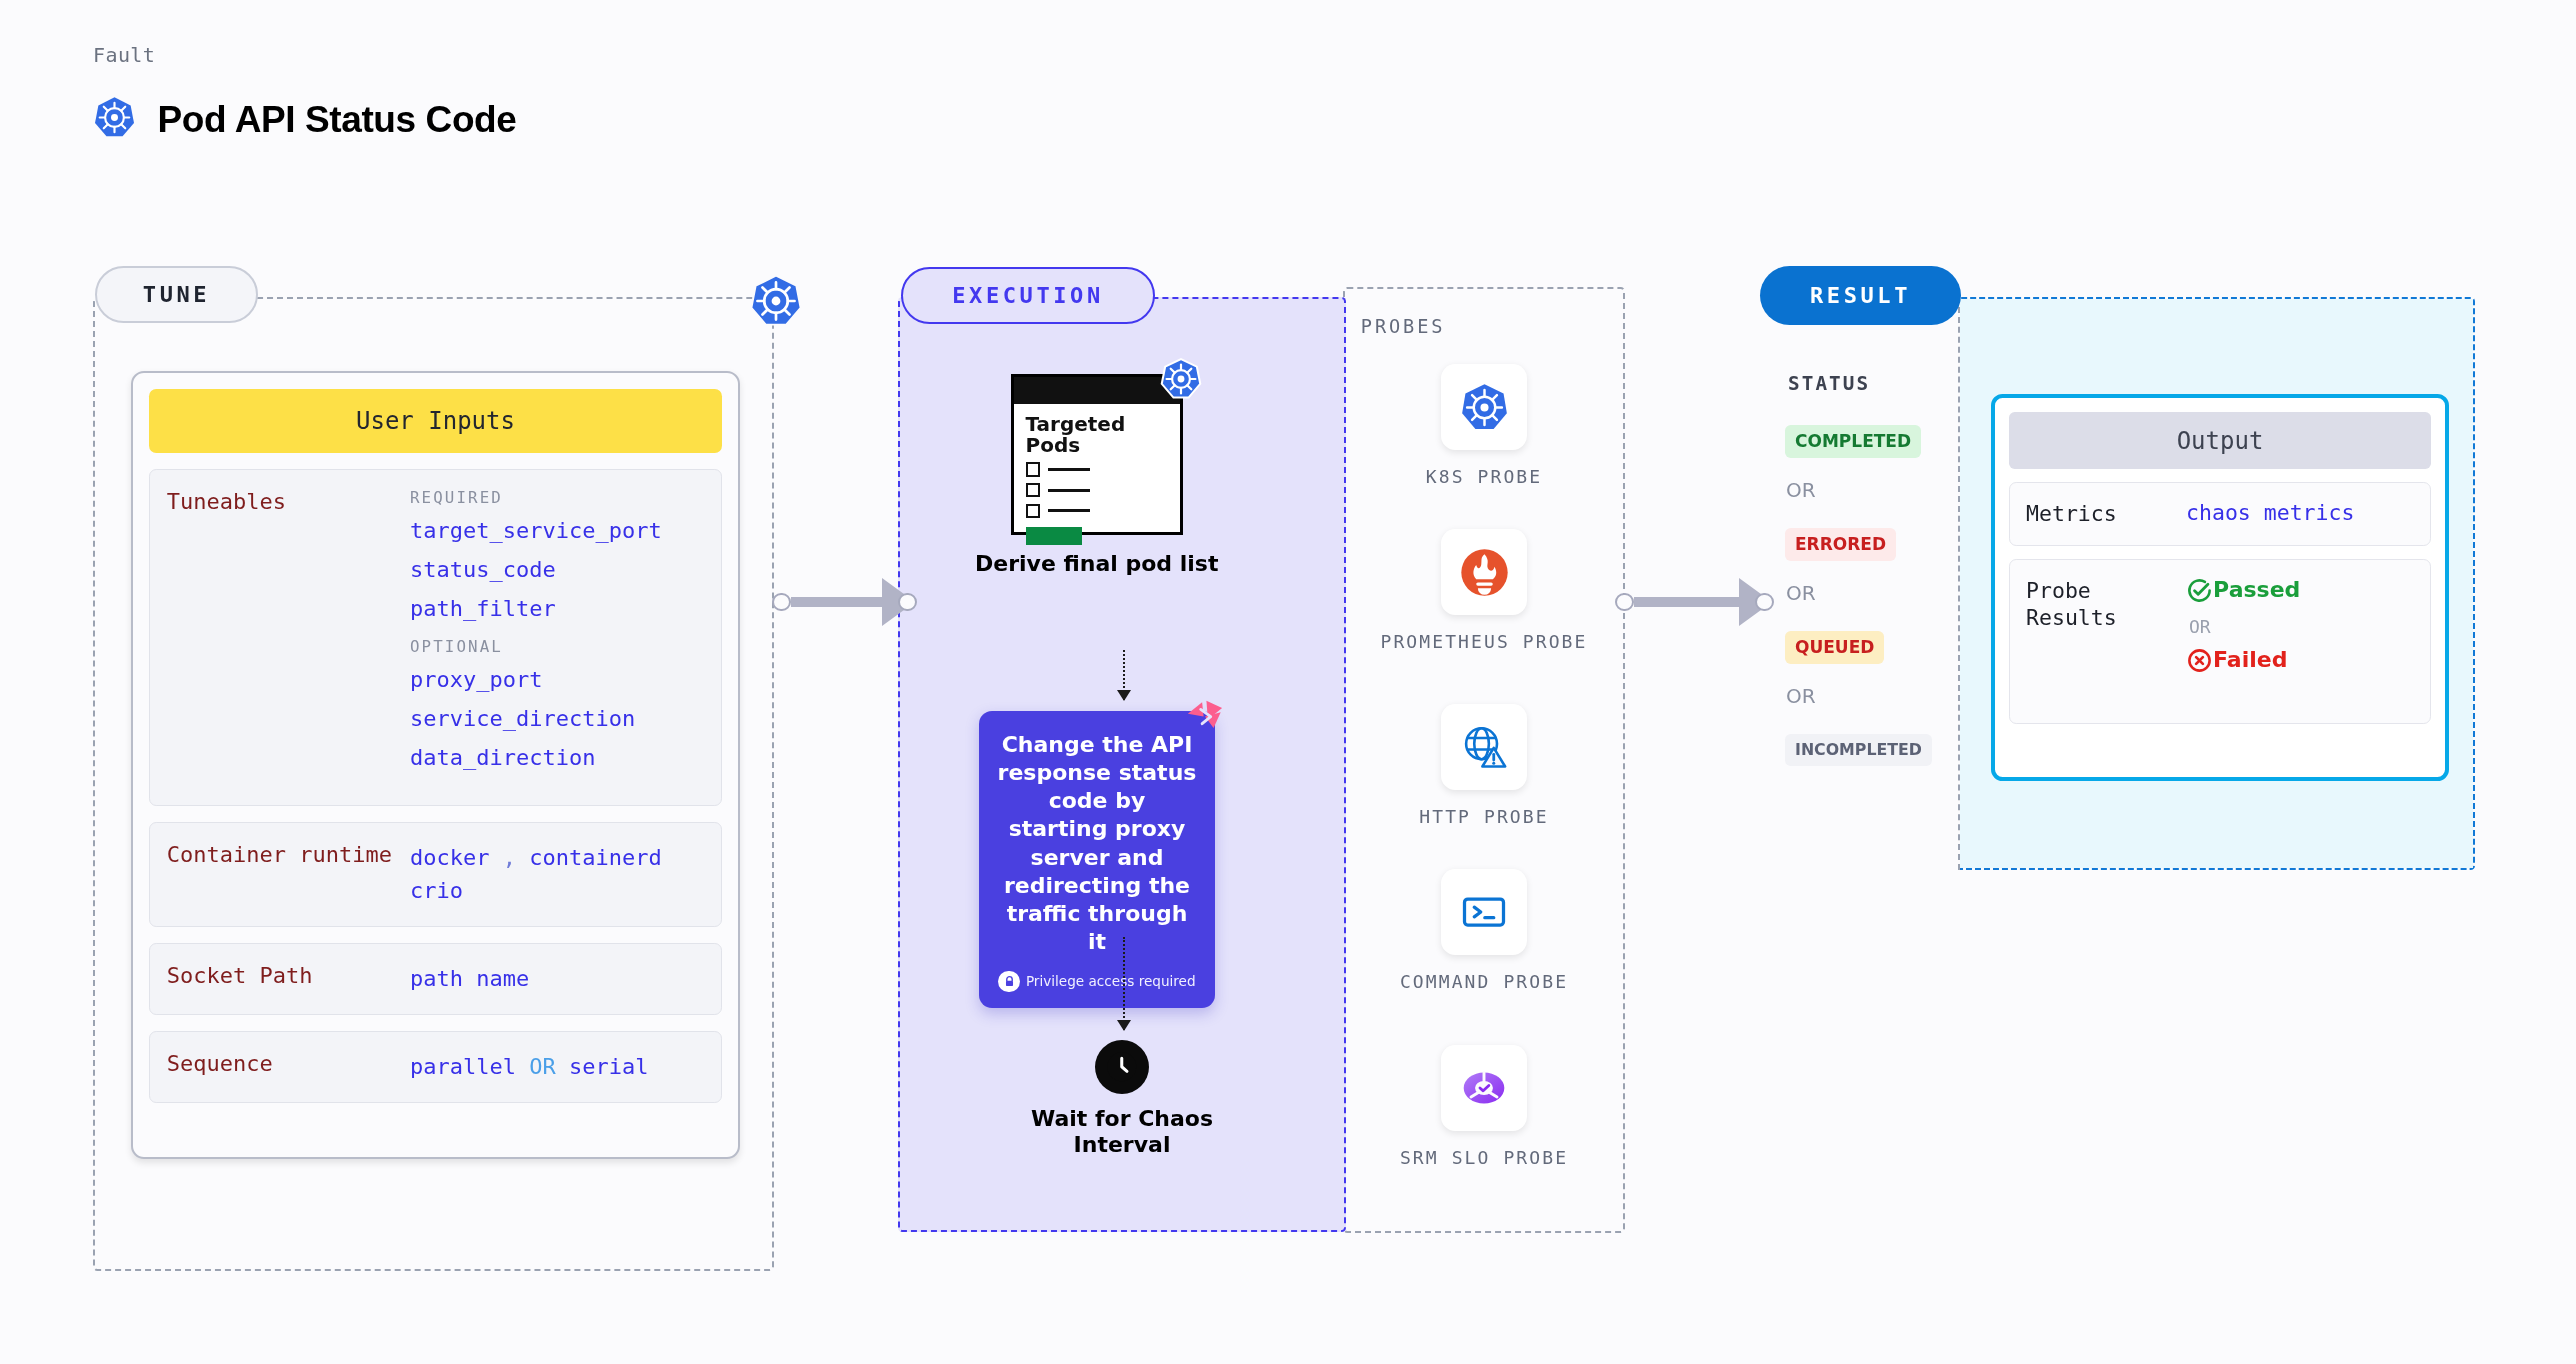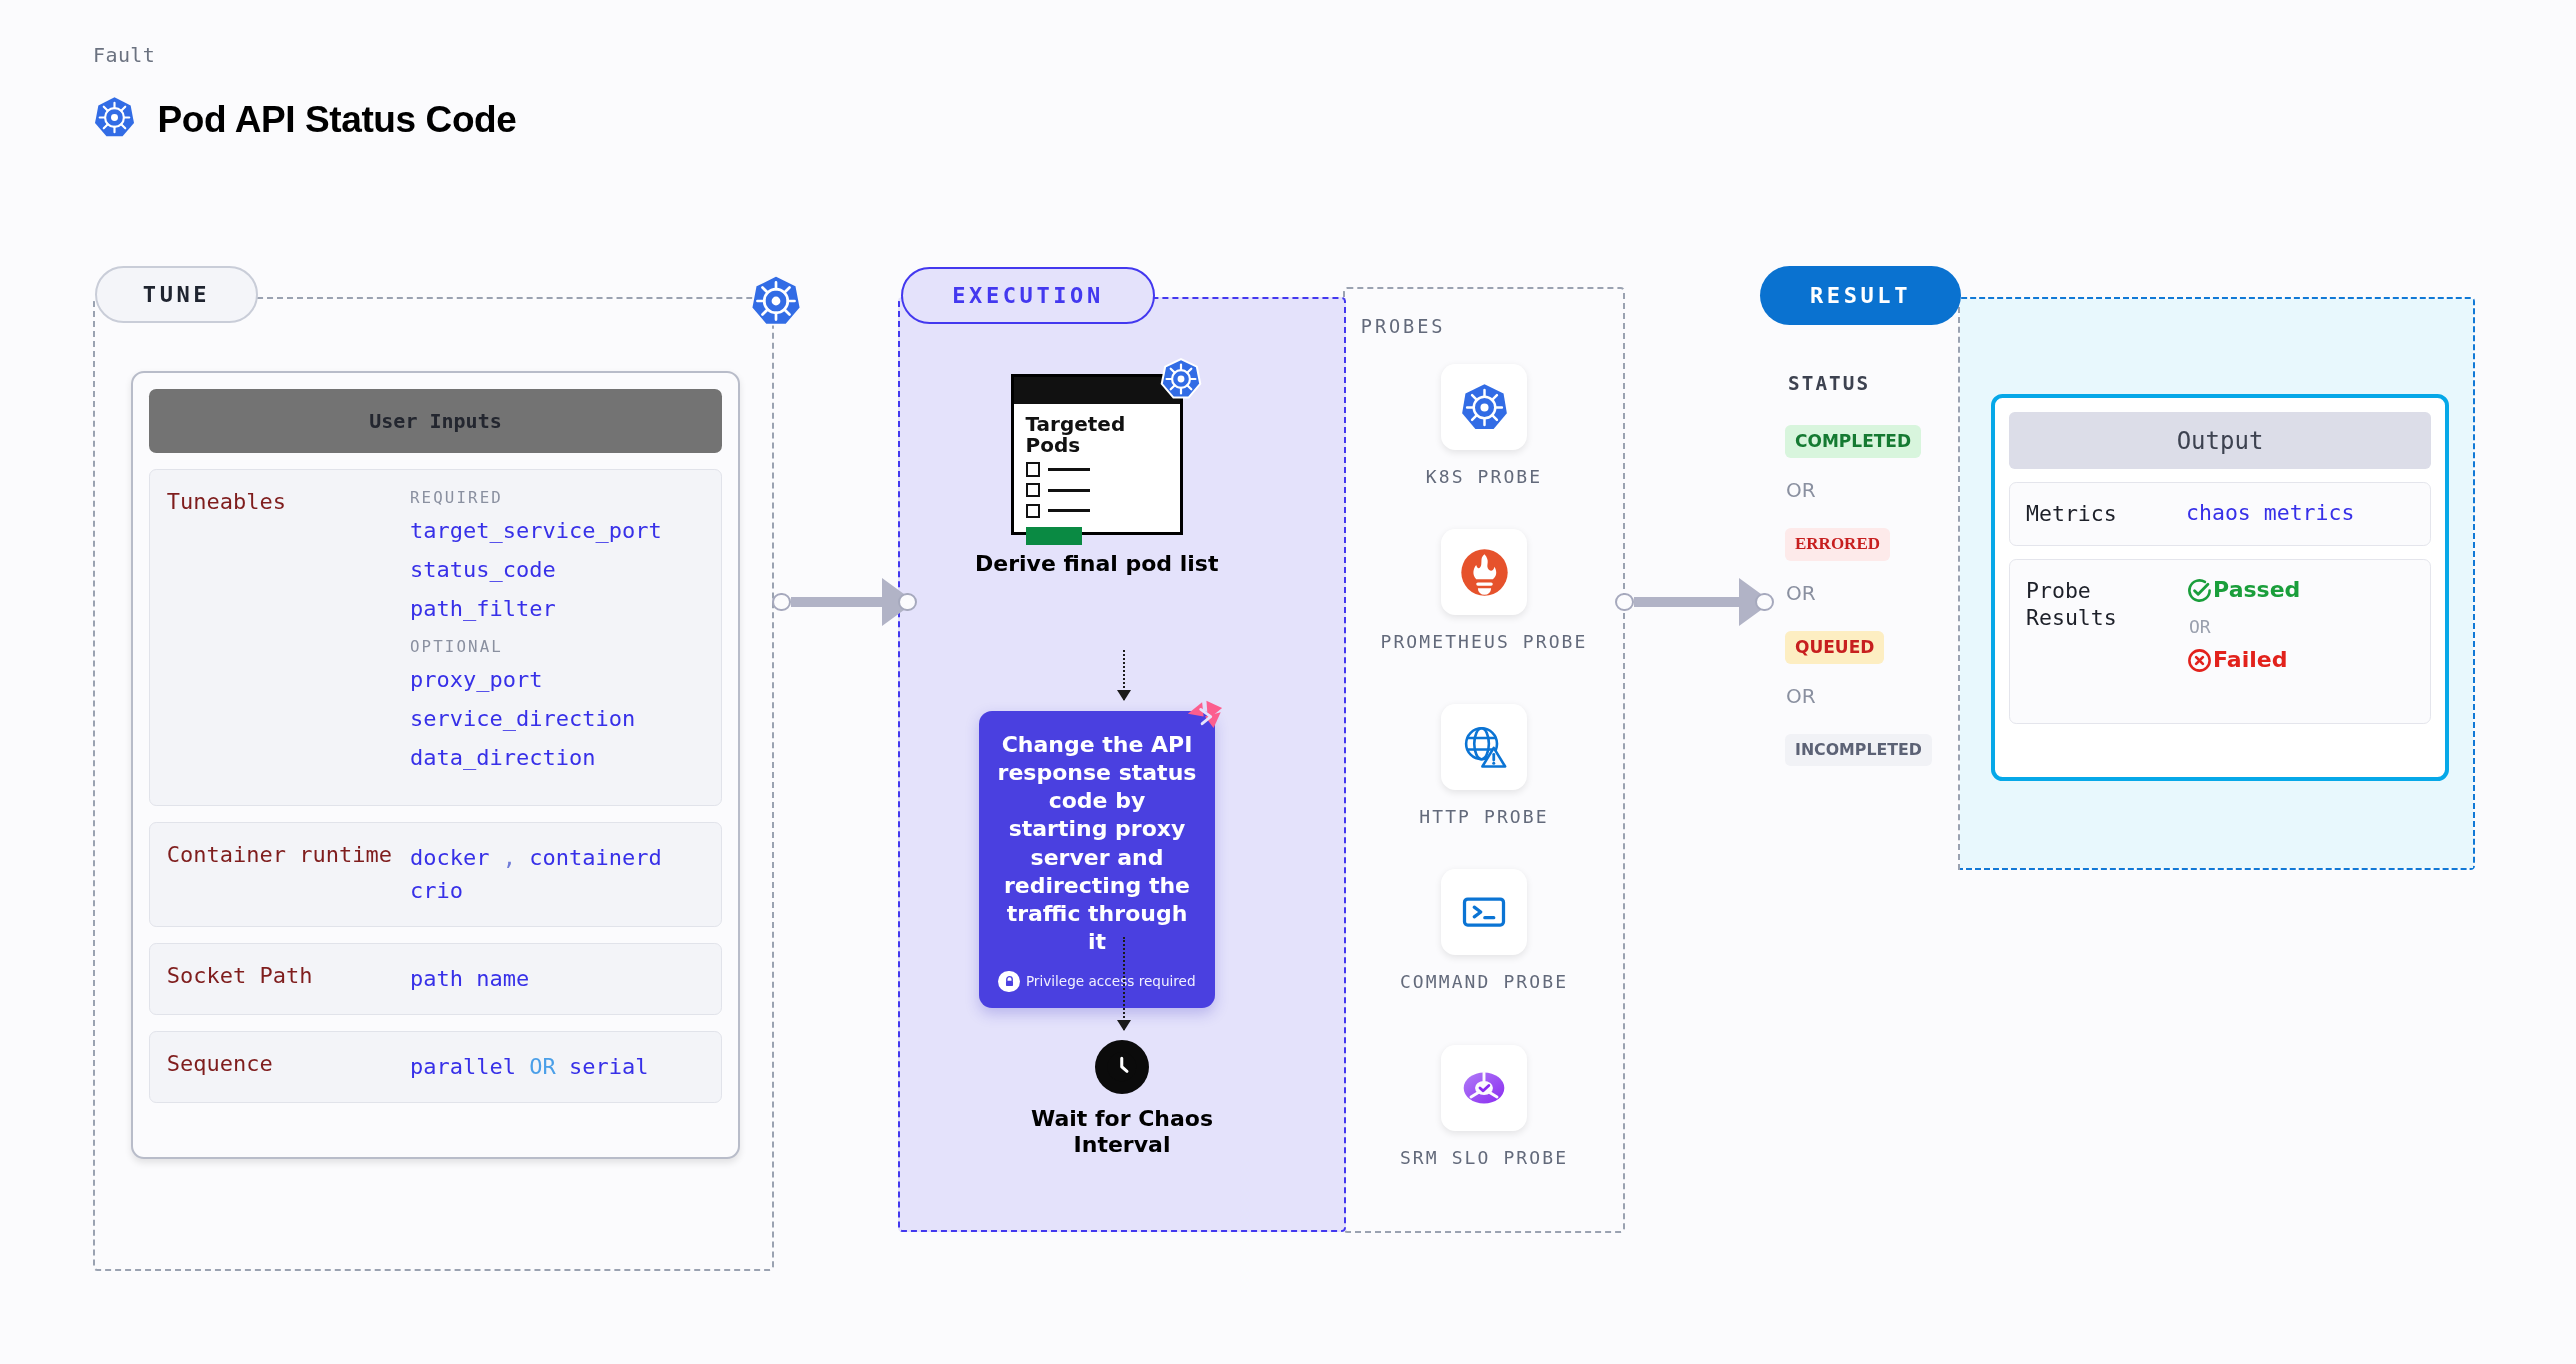--- a/index.html
+++ b/index.html
@@ -37,23 +37,23 @@
   #tune-tag { left: 95px; top: 266px; width: 163px; height: 57px;
     background: #f4f5f9; border: 2.1px solid #c9cdd8; color: #1f2430; font-size: 22px; }
 
   #userinputs-card {
     position: absolute; left: 36px; top: 72px; width: 609px; height: 788px;
     background: #fbfbfd; border: 2.1px solid #b8bcc9; border-radius: 13px;
     box-shadow: 0 3.6px 7.2px rgba(0,0,0,.10);
     padding: 15.8px;
   }
   #ui-header {
-    height: 64px; background: #737373; border-radius: 7.2px;
+    height: 64px; background: #fde047; border-radius: 7.2px;
     display:flex; align-items:center; justify-content:center;
-    font-family: "DejaVu Sans Mono", monospace; font-size: 20px; font-weight: 700; color: #23262f;
+    font-family: "DejaVu Sans Mono", monospace; font-size: 24px; font-weight: 400; color: #23262f;
   }
   .ui-box {
     margin-top: 15.8px; background: #f3f4f8; border: 1.4px solid #e1e3ea;
     border-radius: 7.2px; padding: 18.6px 17px;
     display: flex; gap: 7.2px;
   }
   .ui-box .lbl {
     font-family: "DejaVu Sans Mono", monospace; font-size: 22px; color: #7f1d1d;
     width: 236px; flex: none; line-height: 1.25;
   }
@@ -447,21 +447,21 @@
   <div class="conn-dot2"></div>
 </div>
 
 <div id="result-right"></div>
 <div class="panel" id="result-panel"></div>
 <div id="result-left">
   <div id="status-title">STATUS</div>
 
   <div class="status-badge" style="top:128px; color:#157a32; background:#d8f5dd;">COMPLETED</div>
   <div class="or-text" style="top:181px;">OR</div>
-  <div class="status-badge" style="top:231px; color:#c71f1f; background:#fdeaea;font-family:Liberation Serif, serif;">ERRORED</div>
+  <div class="status-badge" style="top:231px; color:#c71f1f; background:#fdeaea;">ERRORED</div>
   <div class="or-text" style="top:284px;">OR</div>
   <div class="status-badge" style="top:334px; color:#c71f1f; background:#fdeec2;">QUEUED</div>
   <div class="or-text" style="top:387px;">OR</div>
   <div class="status-badge" style="top:437px; color:#5c6275; background:#f1f2f6; font-size:15.8px;">INCOMPLETED</div>
 </div>
 <div class="tag mono" id="result-tag">RESULT</div>
 
 <div id="output-card">
   <div id="output-header">Output</div>
 

